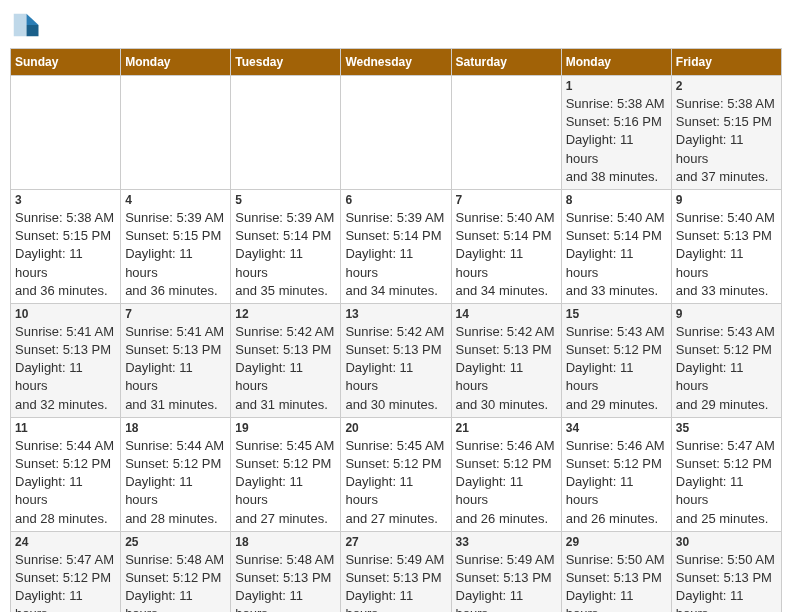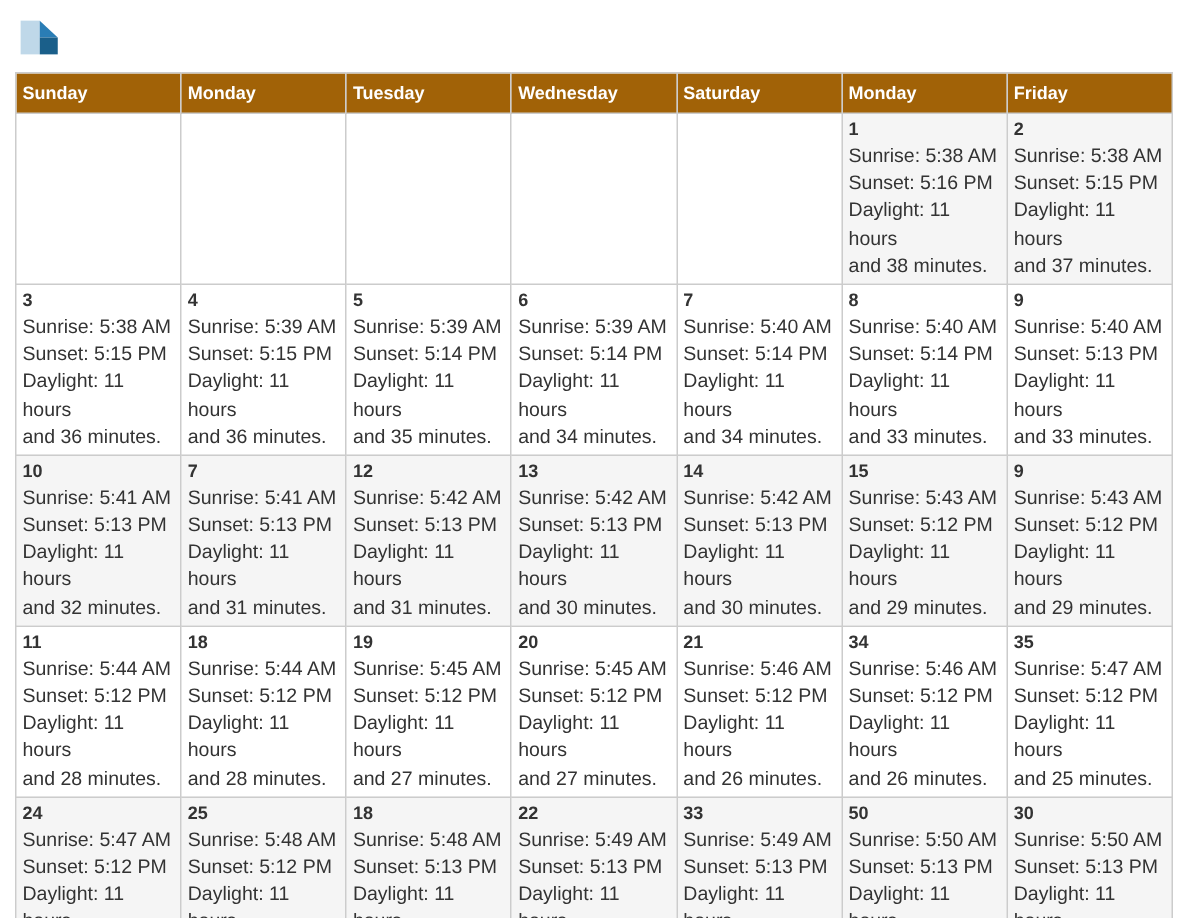--- a/index.html
+++ b/index.html
@@ -319,35 +319,35 @@
 and 24 minutes.</div>
         </td>
         <td>
           <span class="day-number">18</span>
           <div class="day-info" style="white-space: pre-line;">Sunrise: 5:48 AM
 Sunset: 5:13 PM
 Daylight: 11 hours
 and 24 minutes.</div>
         </td>
         <td>
-          <span class="day-number">22</span>
+          <span class="day-number">27</span>
           <div class="day-info" style="white-space: pre-line;">Sunrise: 5:49 AM
 Sunset: 5:13 PM
 Daylight: 11 hours
 and 23 minutes.</div>
         </td>
         <td>
           <span class="day-number">33</span>
           <div class="day-info" style="white-space: pre-line;">Sunrise: 5:49 AM
 Sunset: 5:13 PM
 Daylight: 11 hours
 and 23 minutes.</div>
         </td>
         <td>
-          <span class="day-number">50</span>
+          <span class="day-number">29</span>
           <div class="day-info" style="white-space: pre-line;">Sunrise: 5:50 AM
 Sunset: 5:13 PM
 Daylight: 11 hours
 and 23 minutes.</div>
         </td>
         <td>
           <span class="day-number">30</span>
           <div class="day-info" style="white-space: pre-line;">Sunrise: 5:50 AM
 Sunset: 5:13 PM
 Daylight: 11 hours

